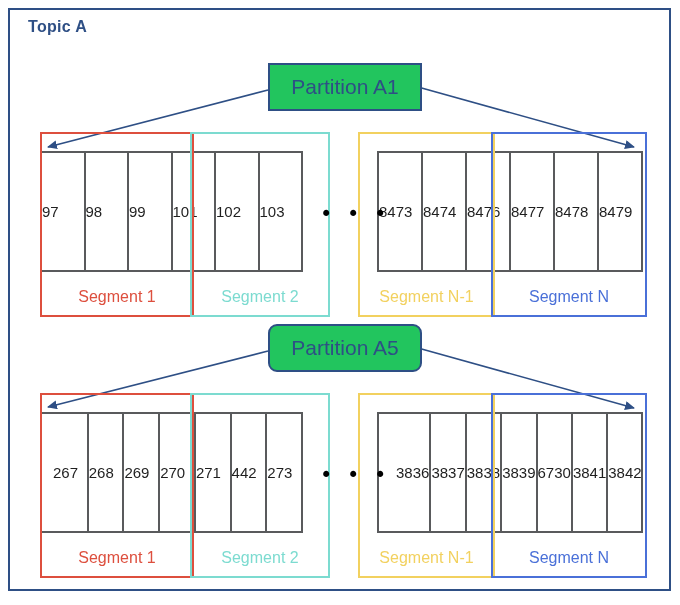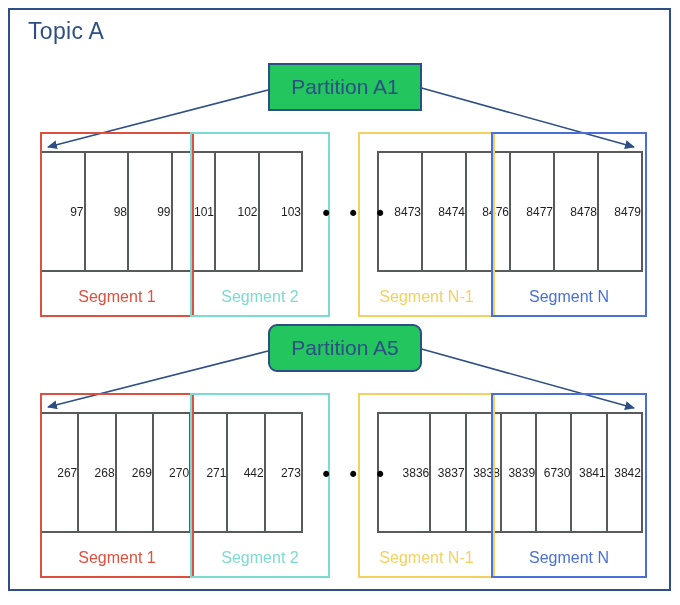--- a/index.html
+++ b/index.html
@@ -16,23 +16,24 @@
   #outer-box {
     position: absolute;
     left: 8px; top: 8px;
     width: 659px; height: 579px;
     border: 2px solid var(--navy);
     background: transparent;
   }
   #topic-title {
     position: absolute;
     left: 28px; top: 18px;
-    font-size: 23px;
+    font-size: 16px;
     color: var(--navy);
     letter-spacing: 0.3px;
+    font-weight: bold;
   }
   .partition-label-box {
     position: absolute;
     left: 268px; width: 150px; height: 44px;
     border: 2px solid var(--navy);
     background: #22c55e;
     display: flex; align-items: center; justify-content: center;
     font-size: 21px;
     color: var(--navy);
     z-index: 3;
@@ -56,22 +57,22 @@
     height: 121px;
     border: 2px solid var(--cellborder);
     background: #ffffff;
     display: flex;
     z-index: 1;
     box-sizing: border-box;
   }
   .log-cell {
     flex: 1 1 0;
     border-left: 2px solid var(--cellborder);
-    display: flex; align-items: center; justify-content: flex-end;
-    font-size: 12px;
+    display: flex; align-items: center; justify-content: flex-start;
+    font-size: 15px;
     color: var(--celltext);
   }
   .log-cell:first-child { border-left: none; }
   .ellipsis-dots {
     position: absolute;
     width: 46px; left: 320px;
     text-align: center;
     font-size: 21px;
     letter-spacing: 4px;
     color: #000000;
@@ -159,21 +160,21 @@
       <div class="segment-box" style="left: 358px; width: 133px; top: 132px; border-color: rgb(242, 209, 95);">
         <div class="segment-label" style="color: rgb(242, 209, 95);">Segment N-1</div>
       </div>
       <div class="segment-box" style="left: 491px; width: 152px; top: 132px; border-color: rgb(74, 112, 216);">
         <div class="segment-label" style="color: rgb(74, 112, 216);">Segment N</div>
       </div>
       <div class="ellipsis-dots" style="top: 202px;">• • •</div>
       <div class="partition-label-box" style="top: 324px; border-radius: 9px;">
         <span>Partition A5</span>
       </div>
-      <div class="cell-strip" style="left: 40px; width: 263px; top: 412px;">
+      <div class="cell-strip" style="left: 40px; width: 263px; top: 412px; padding-left: 11px;">
         <div class="log-cell">
           <span>267</span>
         </div>
         <div class="log-cell">
           <span>268</span>
         </div>
         <div class="log-cell">
           <span>269</span>
         </div>
         <div class="log-cell">

